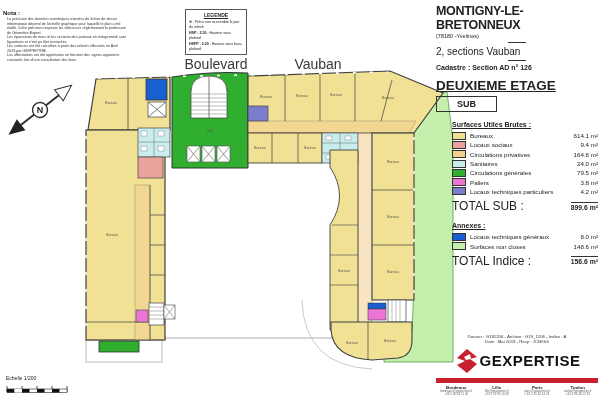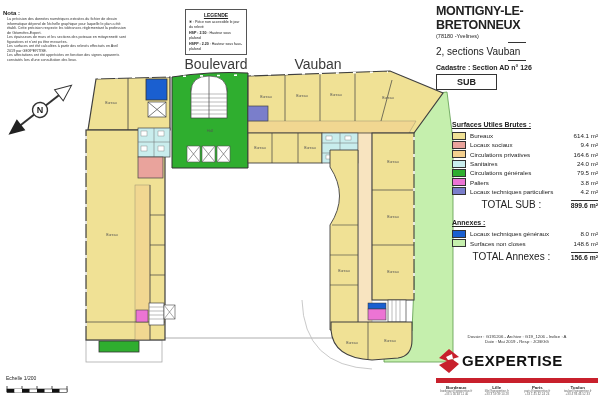--- a/index.html
+++ b/index.html
@@ -26,27 +26,27 @@
   .tblock .subbox{display:inline-block;margin-top:0;border:1.2px solid #333;
                   padding:2px 20px;font-size:9px;font-weight:bold;}
   
   .surf{position:absolute;left:452px;top:121px;width:146px;}
   .surf .hd{font-size:7px;font-weight:bold;text-decoration:underline;margin-bottom:3px;}
   .srow{display:flex;align-items:center;height:9.3px;}
   .srow .sw{width:12px;height:6px;border:0.5px solid #333;margin-right:4px;flex:none;}
   .srow .lb{font-size:6.2px;flex:1;}
   .srow .vl{font-size:6.2px;text-align:right;}
   .trow{display:flex;align-items:center;margin-top:3px;}
-  .trow .lb{font-size:10px;flex:1;text-align:center;}
+  .trow .lb{font-size:12px;flex:1;}
   .trow .vl{font-size:6.8px;font-weight:bold;border-top:0.8px solid #333;padding-top:1px;}
   .annex-hd{margin-top:9px;}
   
   .footer{position:absolute;left:436px;top:334px;width:162px;text-align:center;}
   .footer .doss{font-size:4.3px;line-height:5.4px;color:#333;}
-  .brandrow{display:flex;align-items:center;margin-top:3px;}
+  .brandrow{display:flex;align-items:center;justify-content:center;margin-top:3px;}
   .brand{font-size:15px;font-weight:bold;letter-spacing:0.5px;color:#111;}
   .redbar{height:5px;background:#c8202c;margin-top:4px;}
   .cities{display:flex;margin-top:2px;}
   .city-col{flex:1;}
   .city-col .cn{font-size:4.4px;font-weight:bold;color:#222;}
   .city-col .cl{font-size:3px;color:#666;line-height:3.6px;}
   
   .scale{position:absolute;left:6px;top:375px;}
   .scale .lbl{font-size:5px;color:#222;margin-bottom:2px;}
   
@@ -241,20 +241,21 @@
     </div>
   </div>
 
   <div class="tblock">
     <div class="city">MONTIGNY-LE-BRETONNEUX</div>
     <div class="zip">(78180 -Yvelines)</div>
     <div class="sep"></div>
     <div class="addr">2, sections Vauban</div>
     <div class="sep"></div>
     <div class="cad">Cadastre : Section AD n° 126</div>
+    <div class="floor">DEUXIEME ETAGE</div>
     <div class="subbox">SUB</div>
   </div>
 
   <div class="surf">
     <div class="hd">Surfaces Utiles Brutes :</div>
 
     <div class="srow">
       <span class="sw" style="background: rgb(240, 225, 149);"></span>
       <span class="lb">Bureaux</span>
       <span class="vl">614.1 m²</span>
@@ -299,21 +300,21 @@
       <span class="sw" style="background: rgb(26, 95, 208);"></span>
       <span class="lb">Locaux techniques généraux</span>
       <span class="vl">8.0 m²</span>
     </div>
     <div class="srow">
       <span class="sw" style="background: rgb(197, 239, 173);"></span>
       <span class="lb">Surfaces non closes</span>
       <span class="vl">148.6 m²</span>
     </div>
     <div class="trow">
-      <span class="lb">TOTAL Annexes :</span>
+      <span class="lb">TOTAL Indice :</span>
       <span class="vl">156.6 m²</span>
     </div>
   </div>
 
   <div class="footer">
     <div class="doss">Dossier : G191206 - Archive : G19_1206 - Indice : A</div>
     <div class="doss">Date : Mai 2019 - Resp : JCB/GG</div>
     <div class="brandrow">
       <svg width="26" height="26" viewBox="0 0 26 26">
         <polygon points="3,10 13,1 23,9 16,11 23,16 13,25 3,17 11,13" fill="#c8202c"></polygon>

